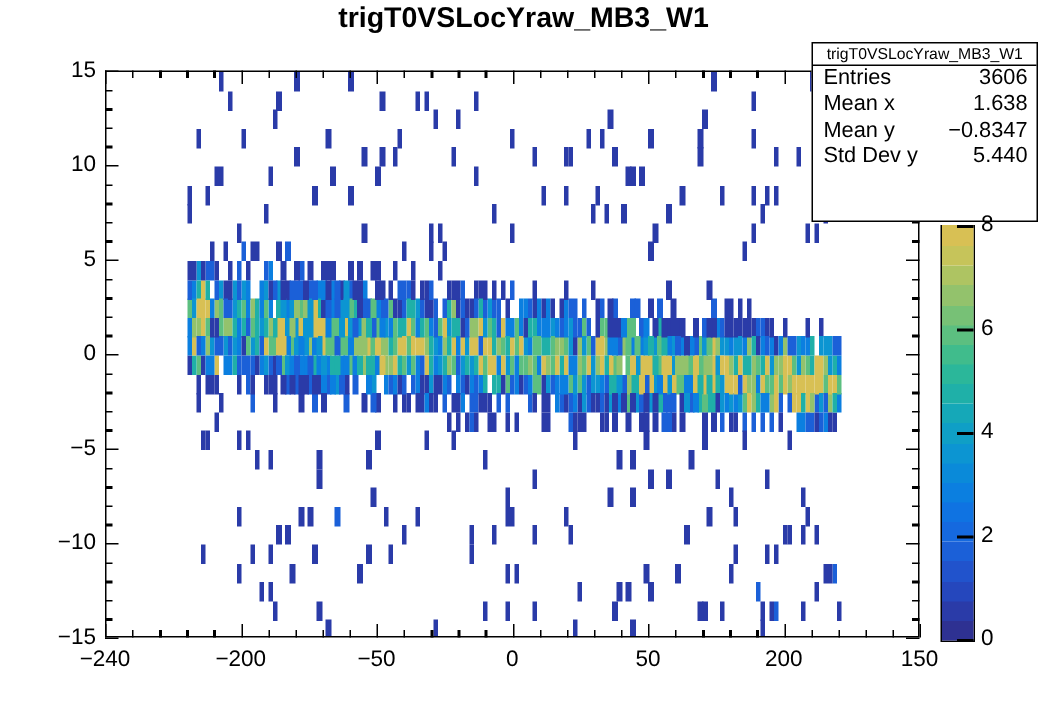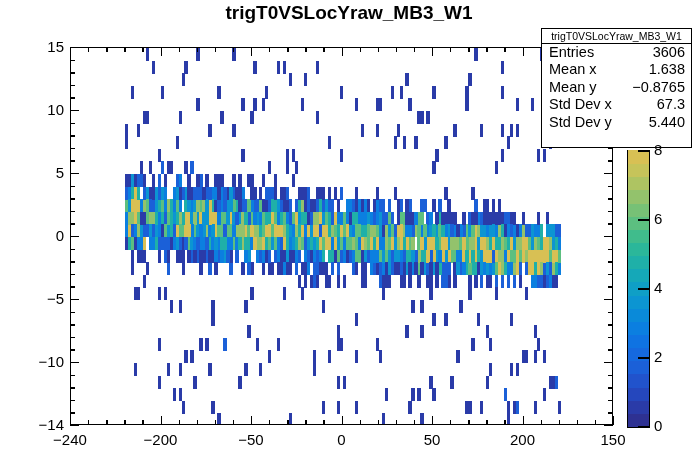--- a/index.html
+++ b/index.html
@@ -1184,21 +1184,21 @@
       <div class="tickv" style="left: 540.6px; top: 420px; height: 5px;"></div>
       <div class="tickv" style="left: 540.6px; top: 47px; height: 5px;"></div>
       <div class="tickv" style="left: 558.7px; top: 420px; height: 5px;"></div>
       <div class="tickv" style="left: 558.7px; top: 47px; height: 5px;"></div>
       <div class="tickv" style="left: 576.8px; top: 420px; height: 5px;"></div>
       <div class="tickv" style="left: 576.8px; top: 47px; height: 5px;"></div>
       <div class="tickv" style="left: 594.9px; top: 420px; height: 5px;"></div>
       <div class="tickv" style="left: 594.9px; top: 47px; height: 5px;"></div>
       <div class="tickh" style="left: 70px; top: 425px; width: 9px;"></div>
       <div class="tickh" style="left: 604px; top: 425px; width: 9px;"></div>
-      <div class="ylab" style="left: 18px; top: 416px;">−14</div>
+      <div class="ylab" style="left: 18px; top: 416px;">−15</div>
       <div class="tickh" style="left: 70px; top: 362px; width: 9px;"></div>
       <div class="tickh" style="left: 604px; top: 362px; width: 9px;"></div>
       <div class="ylab" style="left: 18px; top: 353px;">−10</div>
       <div class="tickh" style="left: 70px; top: 299px; width: 9px;"></div>
       <div class="tickh" style="left: 604px; top: 299px; width: 9px;"></div>
       <div class="ylab" style="left: 18px; top: 290px;">−5</div>
       <div class="tickh" style="left: 70px; top: 236px; width: 9px;"></div>
       <div class="tickh" style="left: 604px; top: 236px; width: 9px;"></div>
       <div class="ylab" style="left: 18px; top: 227px;">0</div>
       <div class="tickh" style="left: 70px; top: 173px; width: 9px;"></div>
@@ -1266,25 +1266,21 @@
         <div class="strow">
           <span class="k">Entries</span>
           <span class="v">3606</span>
         </div>
         <div class="strow">
           <span class="k">Mean x</span>
           <span class="v">1.638</span>
         </div>
         <div class="strow">
           <span class="k">Mean y</span>
-          <span class="v">−0.8765</span>
-        </div>
-        <div class="strow">
-          <span class="k">Std Dev x</span>
-          <span class="v">67.3</span>
+          <span class="v">−0.8347</span>
         </div>
         <div class="strow">
           <span class="k">Std Dev y</span>
           <span class="v">5.440</span>
         </div>
       </div>
   </div>
 
   <div id="palette">
       <u style="background: rgb(46, 49, 146); bottom: 0px; height: 13.7429px;"></u>

